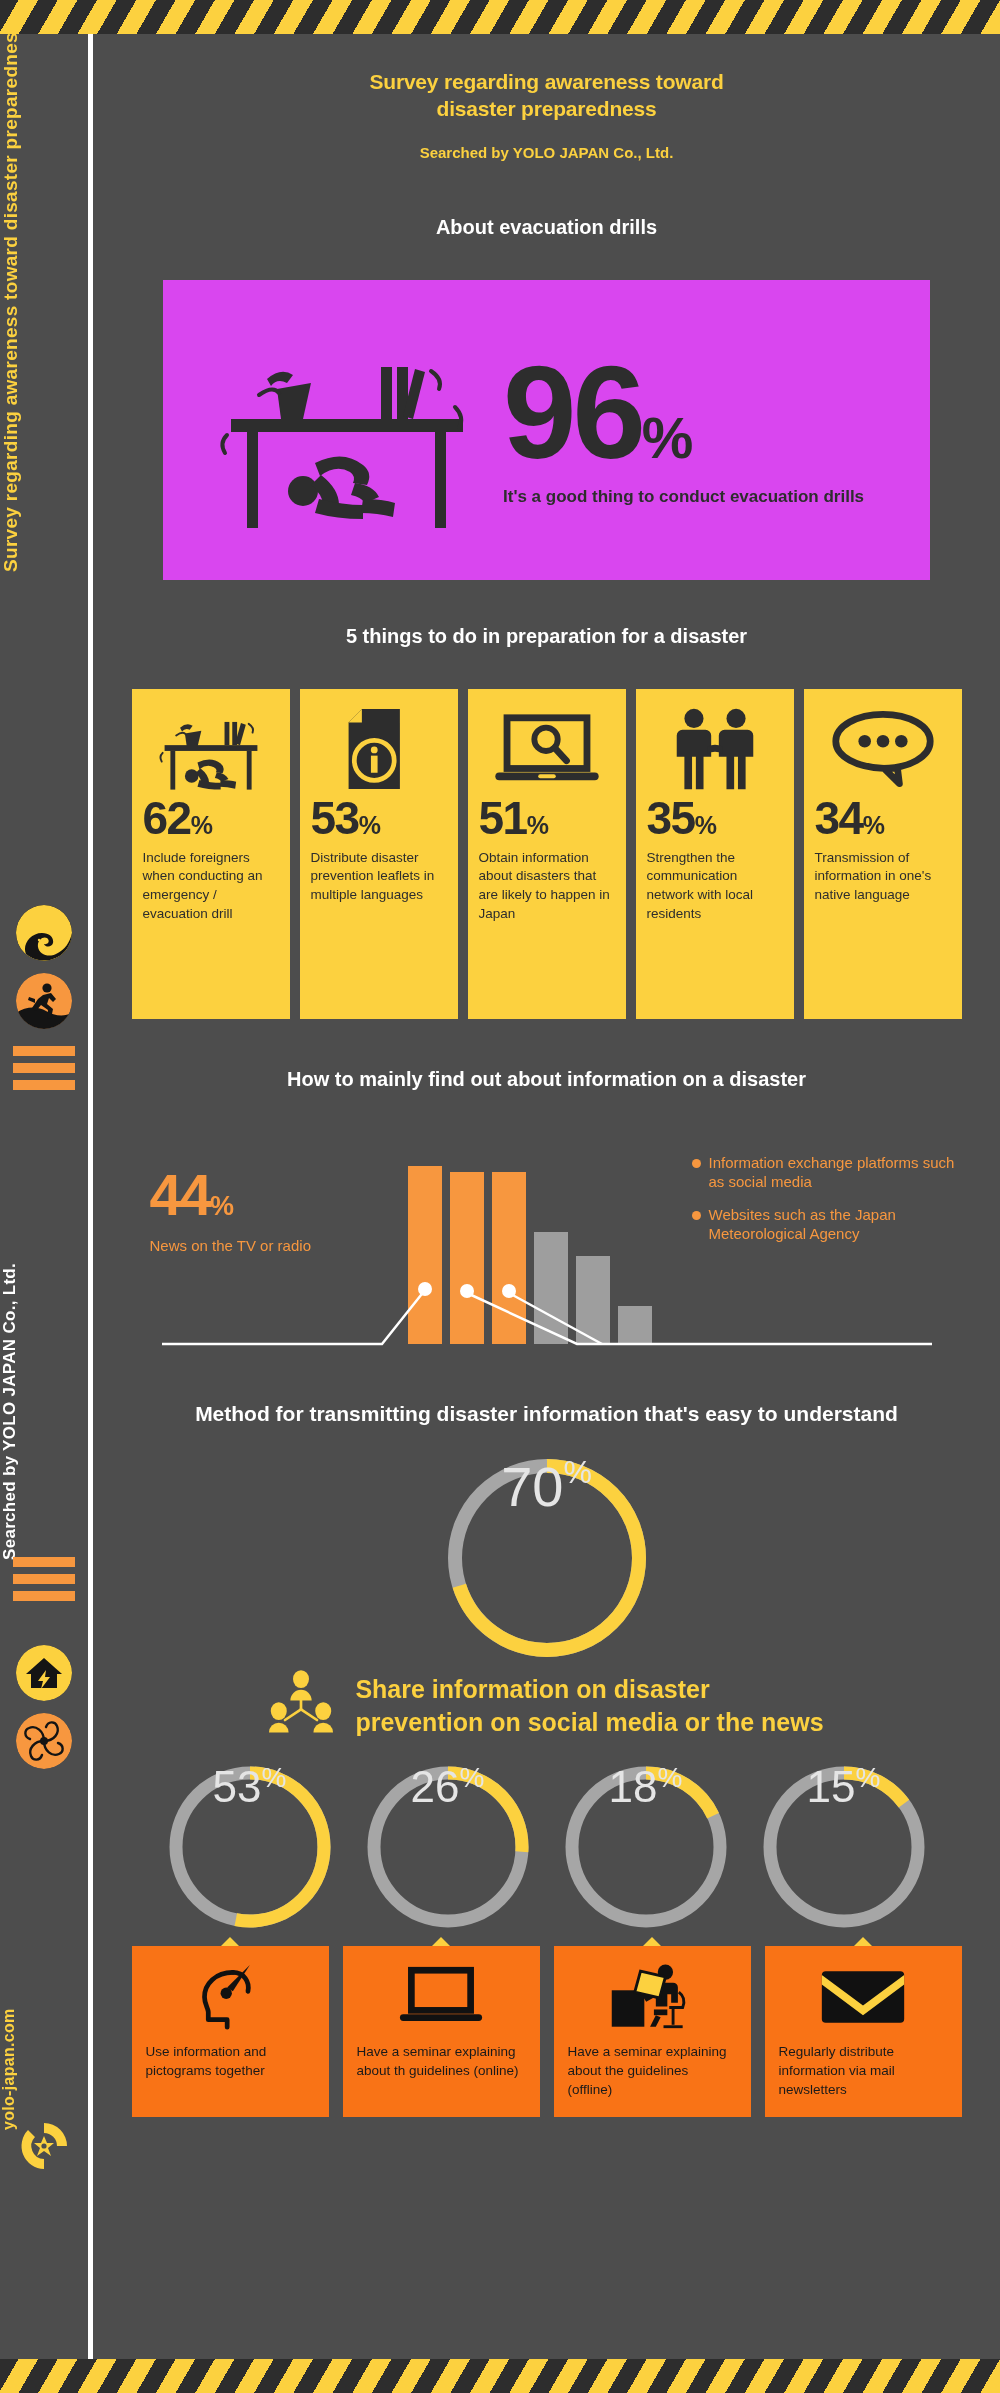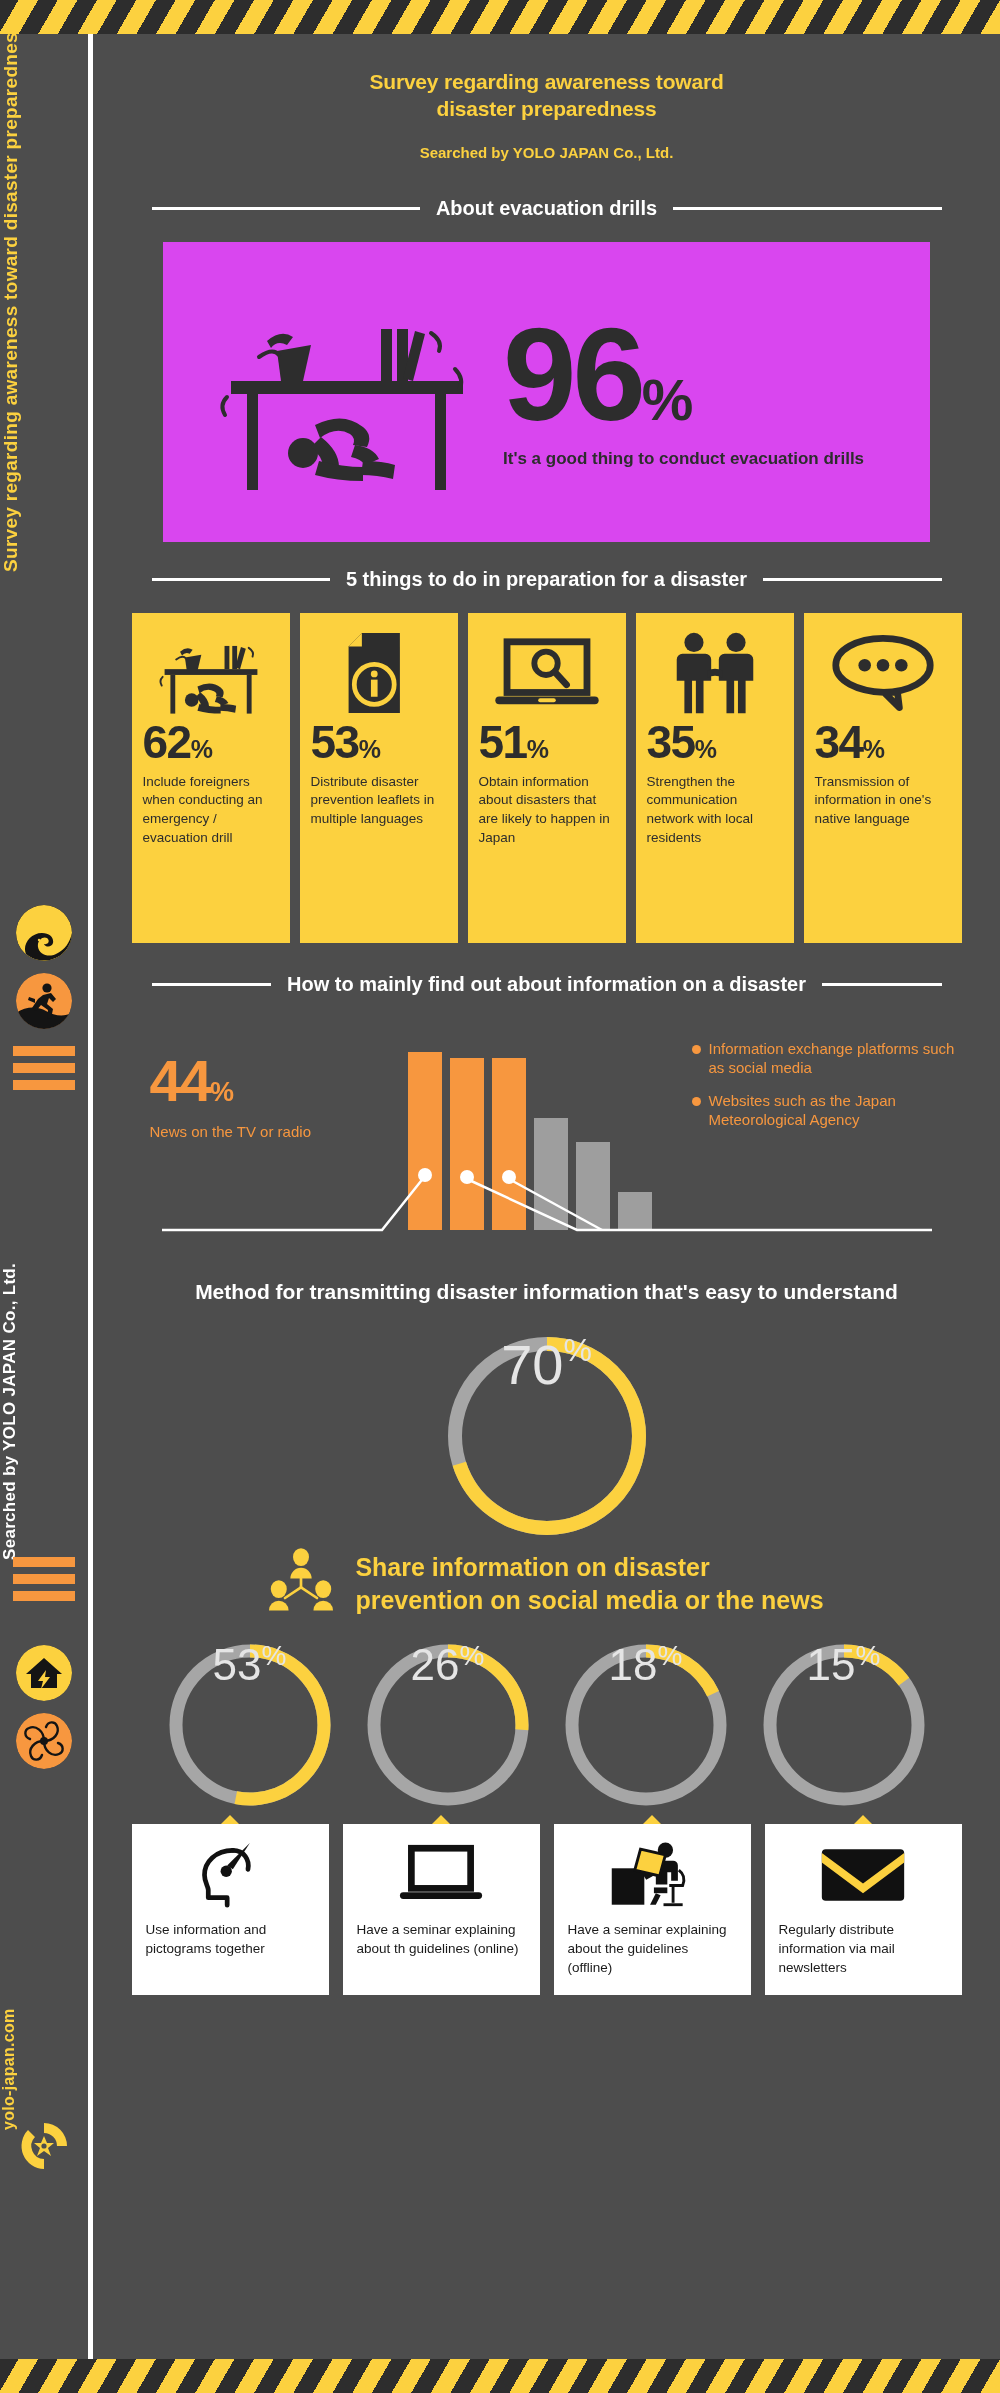--- a/index.html
+++ b/index.html
@@ -115,20 +115,21 @@
   }
 
   
   .sec-head {
     display: flex;
     align-items: center;
     justify-content: center;
     gap: 16px;
     margin: 0 auto;
     width: 790px;
+    flex-direction: column;
   }
   .sec-head .rule {
     flex: 1 1 auto;
     height: 3px;
     background: #ffffff;
   }
   .sec-head .label {
     flex: 0 0 auto;
     color: #ffffff;
     font-size: 20px;
@@ -292,21 +293,21 @@
   }
   .cards4 {
     display: flex;
     gap: 14px;
     width: 830px;
     margin: 14px auto 0;
   }
   .card4 {
     position: relative;
     flex: 1 1 0;
-    background: #ffffff;
+    background: #f97316;
     padding: 16px 14px 18px;
     min-height: 168px;
   }
   .card4 .notch {
     position: absolute;
     top: -9px; left: 50%;
     margin-left: -9px;
     width: 0; height: 0;
     border-left: 9px solid transparent;
     border-right: 9px solid transparent;
@@ -583,21 +584,21 @@
           <span class="dot"></span>
           <span>Information exchange platforms such as social media</span>
         </div>
         <div class="bullet-row">
           <span class="dot"></span>
           <span>Websites such as the Japan Meteorological Agency</span>
         </div>
       </div>
     </div>
 
-    <div class="plain-head" style="margin-top:16px">Method for transmitting disaster information that's easy to understand</div>
+    <div class="plain-head" style="margin-top:24px">Method for transmitting disaster information that's easy to understand</div>
 
     <div style="display:flex;justify-content:center;margin-top:28px">
       <div class="donut" style="width:208px;height:208px">
         <svg viewBox="0 0 208 208" width="208" height="208">
           <circle cx="104" cy="104" r="92" fill="none" stroke="#a6a6a6" stroke-width="14"></circle>
           <circle cx="104" cy="104" r="92" fill="none" stroke="#fcd13f" stroke-width="14" stroke-dasharray="404.6 173.4" transform="rotate(-90 104 104)"></circle>
         </svg>
         <div class="val" style="font-size:56px">
             <span>70</span>
             <span style="font-size:32px">%</span>

